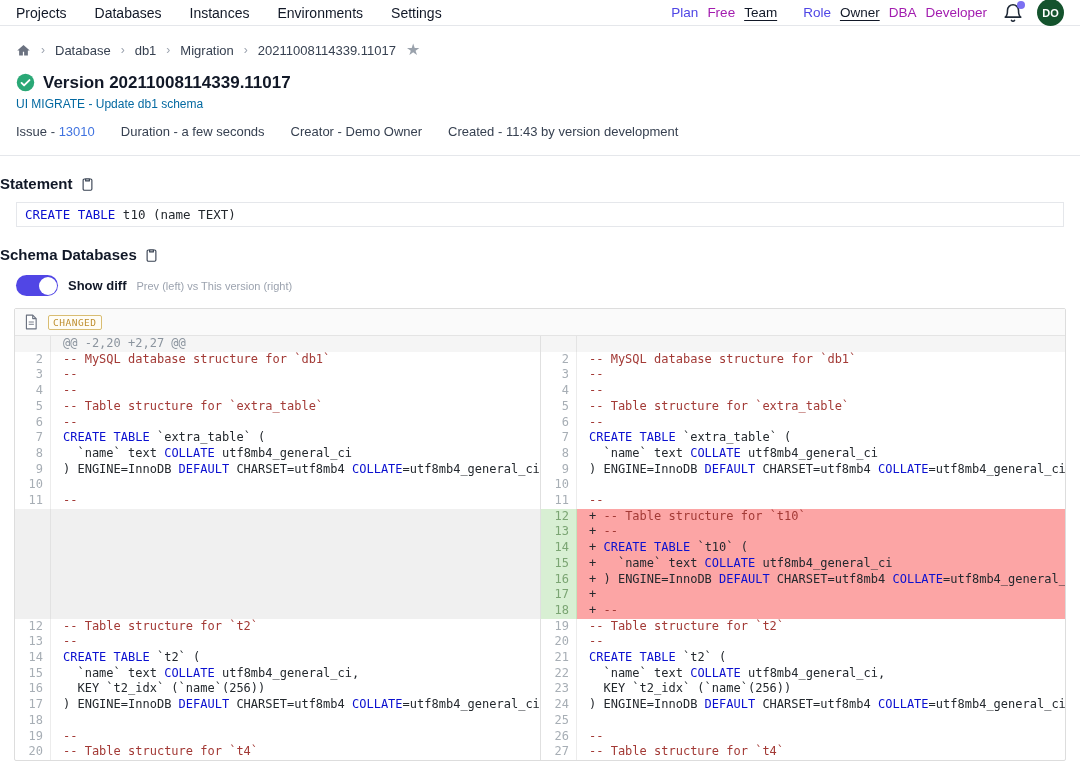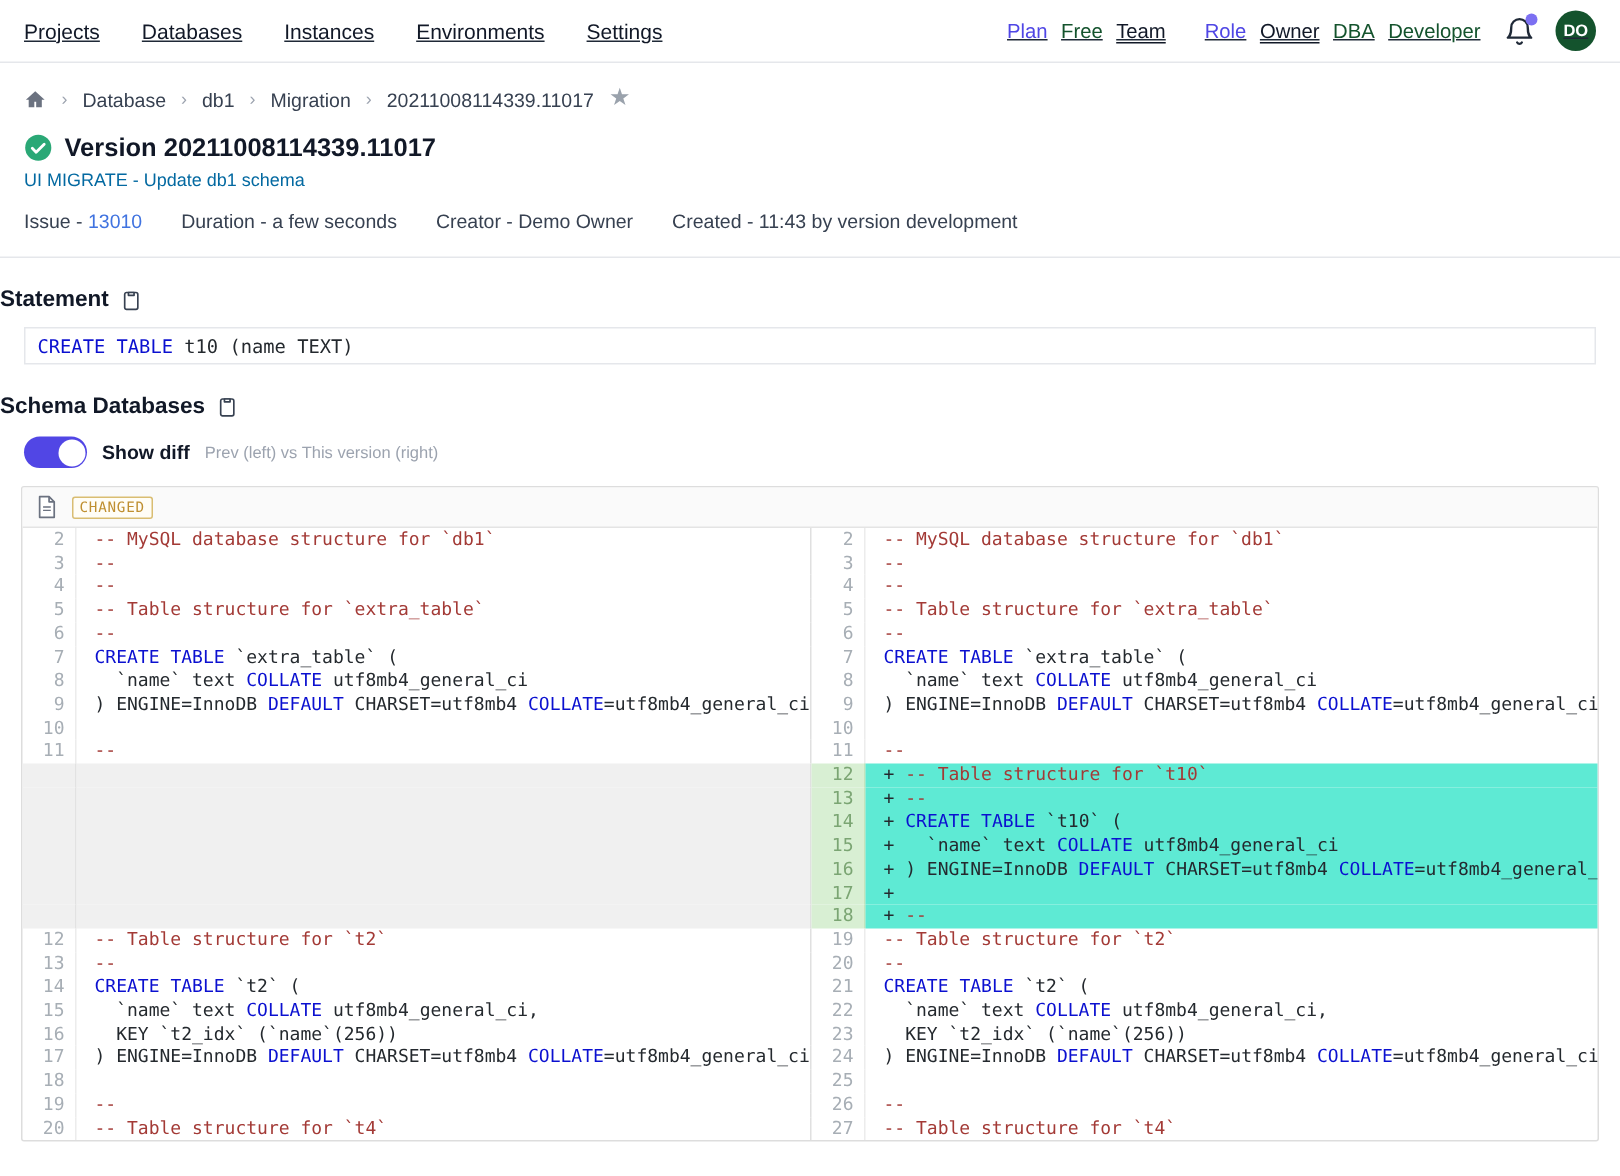--- a/index.html
+++ b/index.html
@@ -4,28 +4,28 @@
 <style>
   * { margin:0; padding:0; box-sizing:border-box; }
   html,body { background:#fff; }
   body {
     width:1080px; height:784px; overflow:hidden;
     font-family:"Liberation Sans","DejaVu Sans",sans-serif;
     color:#1f2937; font-size:14px;
   }
   
   .topnav {
-    height:42px; display:flex; align-items:center;
-    padding:0 16px; border-bottom:1px solid #e5e7eb;text-decoration:underline;
+    height:26px; display:flex; align-items:center;
+    padding:0 16px; border-bottom:1px solid #e5e7eb;
   }
   .topnav .links { display:flex; gap:28px; }
   .topnav .links span { font-weight:500; color:#111827; cursor:pointer; }
   .topnav .right { margin-left:auto; display:flex; align-items:center; gap:9px; font-size:13.5px; }
   .lbl-accent { color:#4f46e5; }
-  .plain { color:#14532d; }
+  .plain { color:#a21caf; }
   .underlined { color:#111827; text-decoration:underline; text-underline-offset:3px; cursor:pointer; }
   .grp-gap { width:8px; }
   .bell-wrap { position:relative; width:22px; height:22px; margin-left:6px; cursor:pointer; }
   .bell-dot { position:absolute; top:-1px; right:-1px; width:8px; height:8px; border-radius:50%; background:#7c70f2; }
   .avatar {
     width:27px; height:27px; border-radius:50%; background:#14532d;
     color:#fff; font-size:11px; font-weight:700; display:flex; align-items:center; justify-content:center;
     margin-left:4px; cursor:pointer;
   }
   
@@ -77,21 +77,21 @@
   .gut {
     flex:0 0 36px; text-align:right; padding-right:7px; color:#a7aeb5;
     border-right:1px solid #ececec; line-height:15.7px; user-select:none;
   }
   .code { flex:1; padding-left:12px; white-space:pre; line-height:15.7px; color:#24292e; overflow:hidden; }
   .k-hunk .gut { background:#f5f5f5; border-right-color:#e4e4e4; }
   .k-hunk .code { background:#f5f5f5; color:#8b949e; }
   .k-empty .gut { background:#f0f0f0; border-right-color:#e2e2e2; }
   .k-empty .code { background:#f0f0f0; }
   .k-add .gut { background:#d8efd3; border-right-color:#c4e4bd; color:#7ba573; }
-  .k-add .code { background:#5eead4; }
+  .k-add .code { background:#fca5a5; }
   .cm { color:#a33a36; }
   .kw { color:#0b10d0; }
   svg { display:block; }
 </style>
 </head>
 <body>
 
 <div class="topnav">
   <div class="links">
     <span>Projects</span>
@@ -193,20 +193,30 @@
       <svg width="14" height="16" viewBox="0 0 24 28" fill="none" stroke="#6b7280" stroke-width="2" stroke-linejoin="round">
         <path d="M4 2h11l6 6v18H4z" fill="#fff"></path>
         <path d="M15 2v6h6"></path>
         <path d="M8 14h9M8 18h9" stroke-width="1.6"></path>
       </svg>
     </span>
     <span class="changed-badge">CHANGED</span>
   </div>
   <div class="diff-table">
       <div class="diff-row">
+        <div class="side left k-hunk">
+          <div class="gut"></div>
+          <div class="code">@@ -2,20 +2,27 @@</div>
+        </div>
+        <div class="side right k-hunk">
+          <div class="gut"></div>
+          <div class="code"></div>
+        </div>
+      </div>
+      <div class="diff-row">
         <div class="side left k-ctx">
           <div class="gut">2</div>
           <div class="code"><span class="cm">-- MySQL database structure for `db1`</span></div>
         </div>
         <div class="side right k-ctx">
           <div class="gut">2</div>
           <div class="code"><span class="cm">-- MySQL database structure for `db1`</span></div>
         </div>
       </div>
       <div class="diff-row">

